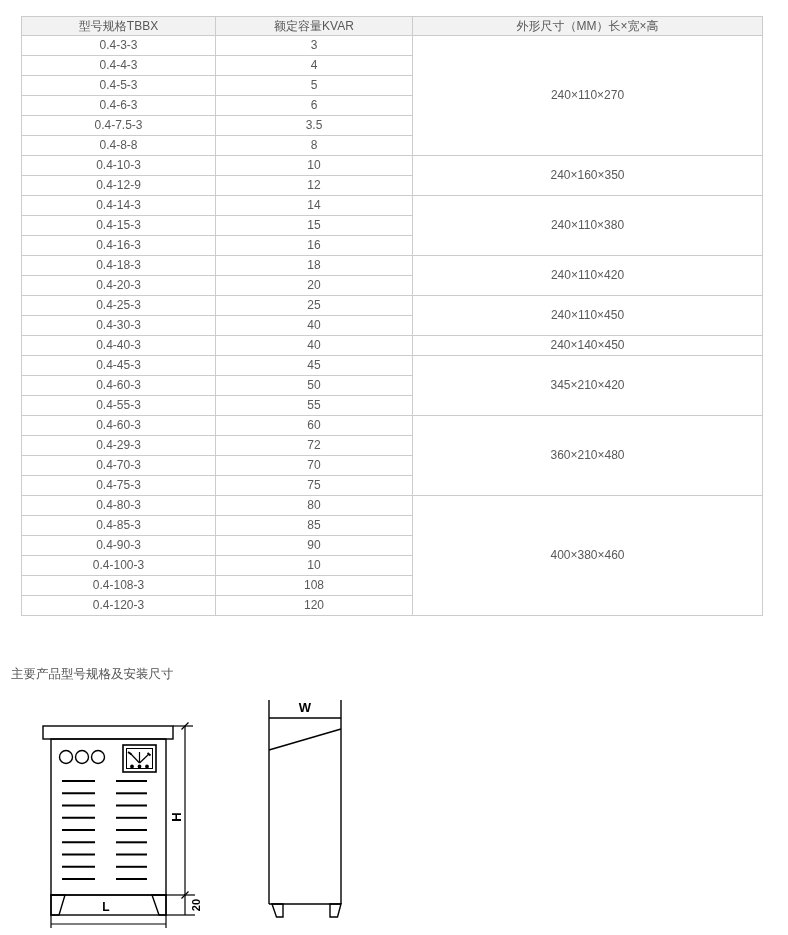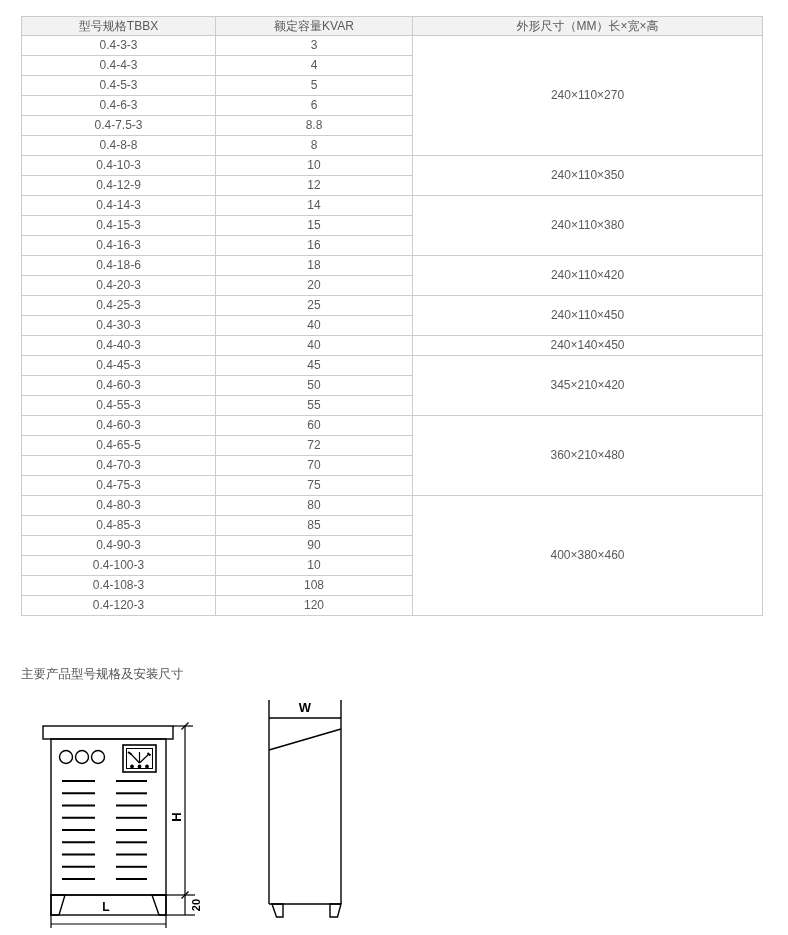--- a/index.html
+++ b/index.html
@@ -21,21 +21,21 @@
     padding:0 2px;
     font-weight:normal;
     line-height:1.2;
   }
   table.spec th {
     background:#f2f2f2;
     height:19px;
   }
 
   .caption {
-    position:absolute; left:21px; top:654px;
+    position:absolute; left:11px; top:654px;
     font-size:12.5px; color:#555555;
   }
 
   svg.drawings { position:absolute; left:0; top:685px; }
   svg.drawings text {
     font-family:"Liberation Sans","DejaVu Sans",sans-serif;
     font-weight:bold; fill:#000000;
   }
 </style>
 </head>
@@ -69,50 +69,50 @@
         <tr>
           <td>0.4-5-3</td>
           <td>5</td>
         </tr>
         <tr>
           <td>0.4-6-3</td>
           <td>6</td>
         </tr>
         <tr>
           <td>0.4-7.5-3</td>
-          <td>8.8</td>
+          <td>3.5</td>
         </tr>
         <tr>
           <td>0.4-8-8</td>
           <td>8</td>
         </tr>
         <tr>
           <td>0.4-10-3</td>
           <td>10</td>
-          <td rowspan="2">240×110×350</td>
+          <td rowspan="2">240×160×350</td>
         </tr>
         <tr>
           <td>0.4-12-9</td>
           <td>12</td>
         </tr>
         <tr>
           <td>0.4-14-3</td>
           <td>14</td>
           <td rowspan="3">240×110×380</td>
         </tr>
         <tr>
           <td>0.4-15-3</td>
           <td>15</td>
         </tr>
         <tr>
           <td>0.4-16-3</td>
           <td>16</td>
         </tr>
         <tr>
-          <td>0.4-18-6</td>
+          <td>0.4-18-3</td>
           <td>18</td>
           <td rowspan="2">240×110×420</td>
         </tr>
         <tr>
           <td>0.4-20-3</td>
           <td>20</td>
         </tr>
         <tr>
           <td>0.4-25-3</td>
           <td>25</td>
@@ -139,21 +139,21 @@
         <tr>
           <td>0.4-55-3</td>
           <td>55</td>
         </tr>
         <tr>
           <td>0.4-60-3</td>
           <td>60</td>
           <td rowspan="4">360×210×480</td>
         </tr>
         <tr>
-          <td>0.4-65-5</td>
+          <td>0.4-29-3</td>
           <td>72</td>
         </tr>
         <tr>
           <td>0.4-70-3</td>
           <td>70</td>
         </tr>
         <tr>
           <td>0.4-75-3</td>
           <td>75</td>
         </tr>

